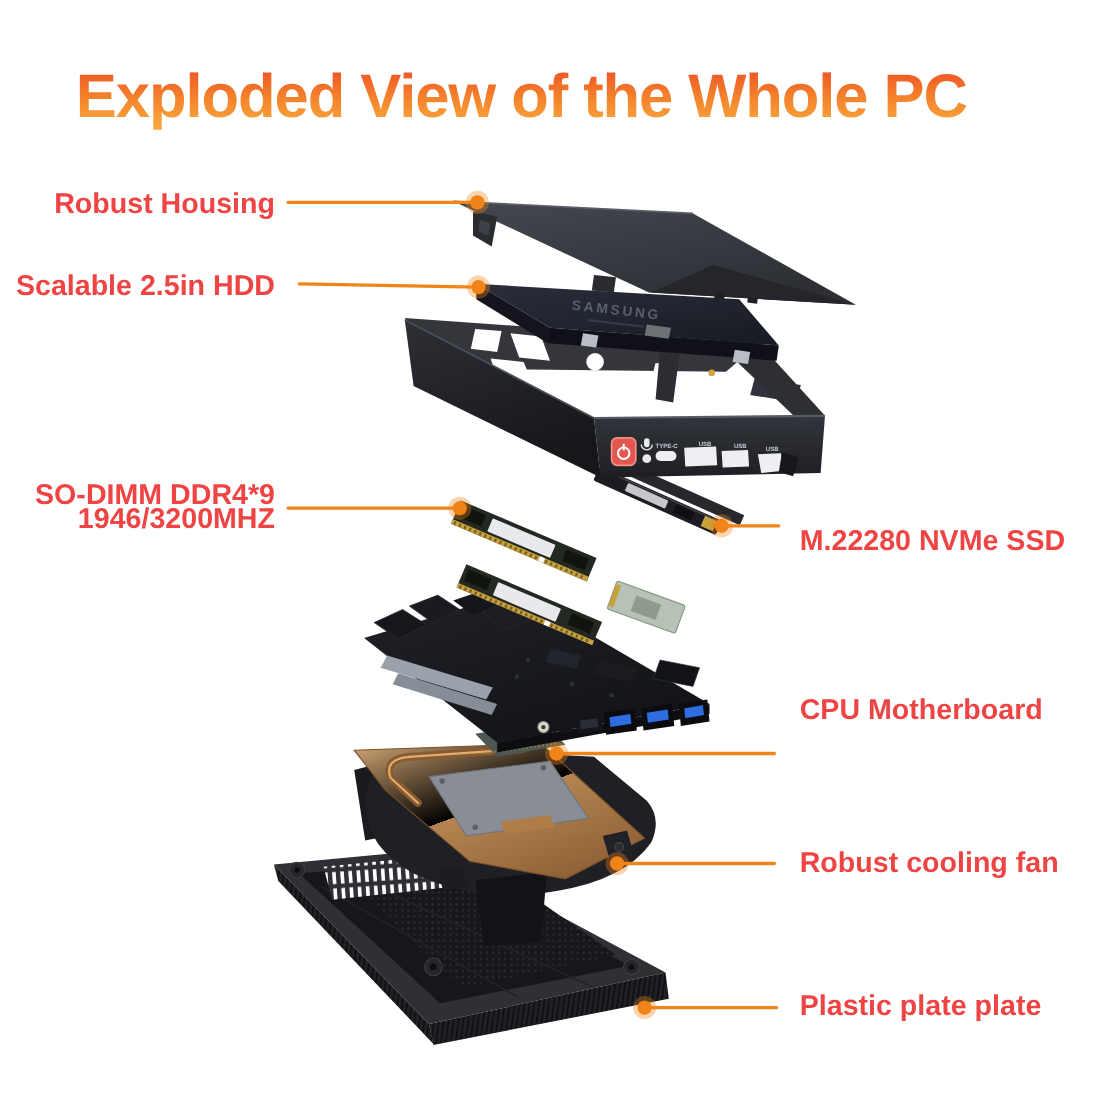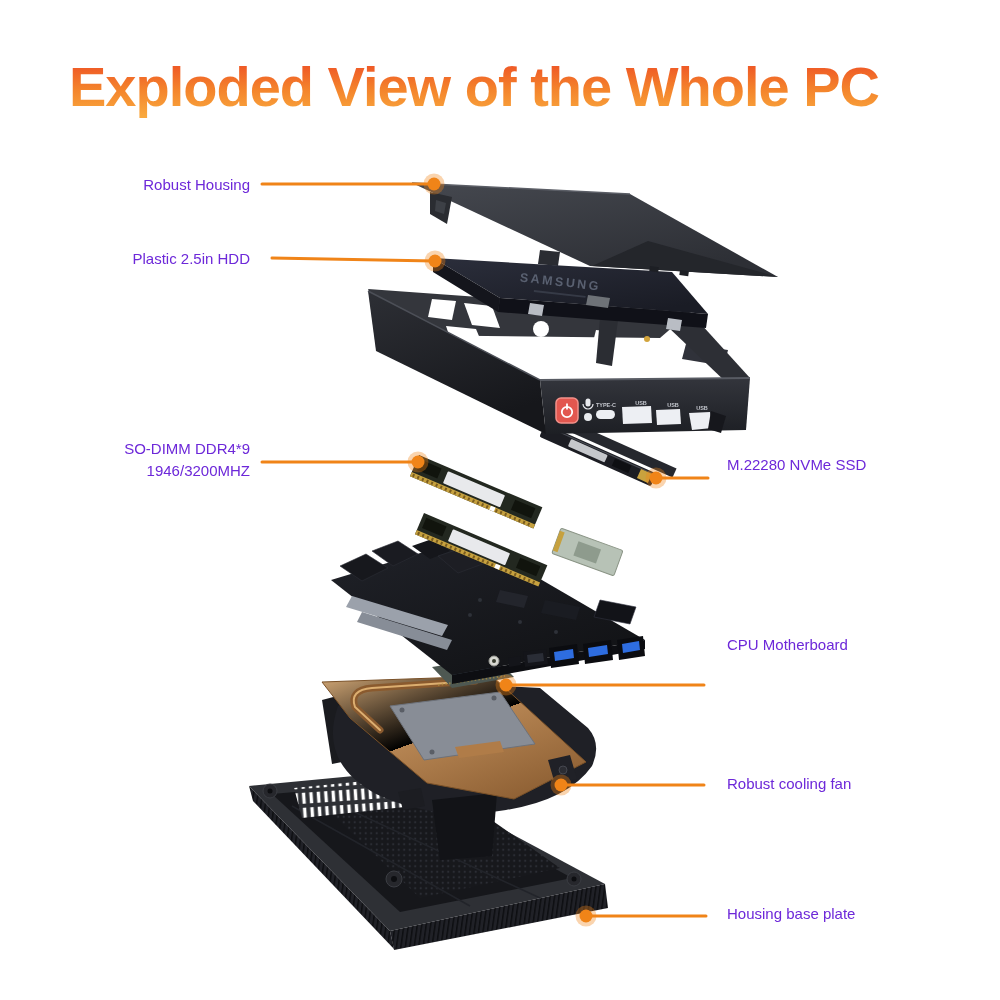--- a/index.html
+++ b/index.html
@@ -6,46 +6,46 @@
   body{background:#ffffff;font-family:"Liberation Sans",sans-serif;}
   .page{position:relative;width:1000px;height:1000px;background:#ffffff;overflow:hidden;}
   .title{
     position:absolute;top:54px;left:0;width:948px;margin:0;
     text-align:center;font-weight:bold;font-size:56px;letter-spacing:-1px;
     background:linear-gradient(180deg,#ed4a24 5%,#f4842c 55%,#f9a83e 95%);
     -webkit-background-clip:text;background-clip:text;
     color:transparent;-webkit-text-fill-color:transparent;
   }
   .callout{
-    position:absolute;font-weight:normal;font-size:15px;line-height:22px;
-    color:#6d28d9;white-space:nowrap;
+    position:absolute;font-weight:bold;font-size:26px;line-height:22px;
+    color:#ef4444;white-space:nowrap;
   }
   .callout.left{right:750px;text-align:right;}
   .callout.right{left:727px;text-align:left;}
   svg{position:absolute;left:0;top:0;}
   svg text{font-family:"Liberation Sans",sans-serif;}
 </style>
 </head>
 <body>
 
 <div class="page">
 
   <h1 class="title">Exploded View of the Whole PC</h1>
 
   <div class="callout left" style="top:174px">Robust Housing</div>
-  <div class="callout left" style="top:248px">Plastic 2.5in HDD</div>
+  <div class="callout left" style="top:248px">Scalable 2.5in HDD</div>
   <div class="callout left" style="top:438px">
     <div>SO-DIMM DDR4*9</div>
     <div>1946/3200MHZ</div>
   </div>
 
-  <div class="callout right" style="top:454px">M.22280 NVMe SSD</div>
+  <div class="callout right" style="top:480px">M.22280 NVMe SSD</div>
   <div class="callout right" style="top:634px">CPU Motherboard</div>
   <div class="callout right" style="top:773px">Robust cooling fan</div>
-  <div class="callout right" style="top:903px">Housing base plate</div>
+  <div class="callout right" style="top:903px">Plastic plate plate</div>
 
   <svg width="1000" height="1000" viewBox="0 0 1000 1000">
     <defs>
       <linearGradient id="coverGrad" x1="0" y1="0" x2="0.6" y2="1">
         <stop offset="0" stop-color="#45484f"></stop>
           <stop offset="1" stop-color="#2d2f35"></stop>
       </linearGradient>
       <linearGradient id="hddGrad" x1="0" y1="0" x2="0.7" y2="1">
         <stop offset="0" stop-color="#2b2e3b"></stop>
           <stop offset="1" stop-color="#1a1c25"></stop>

